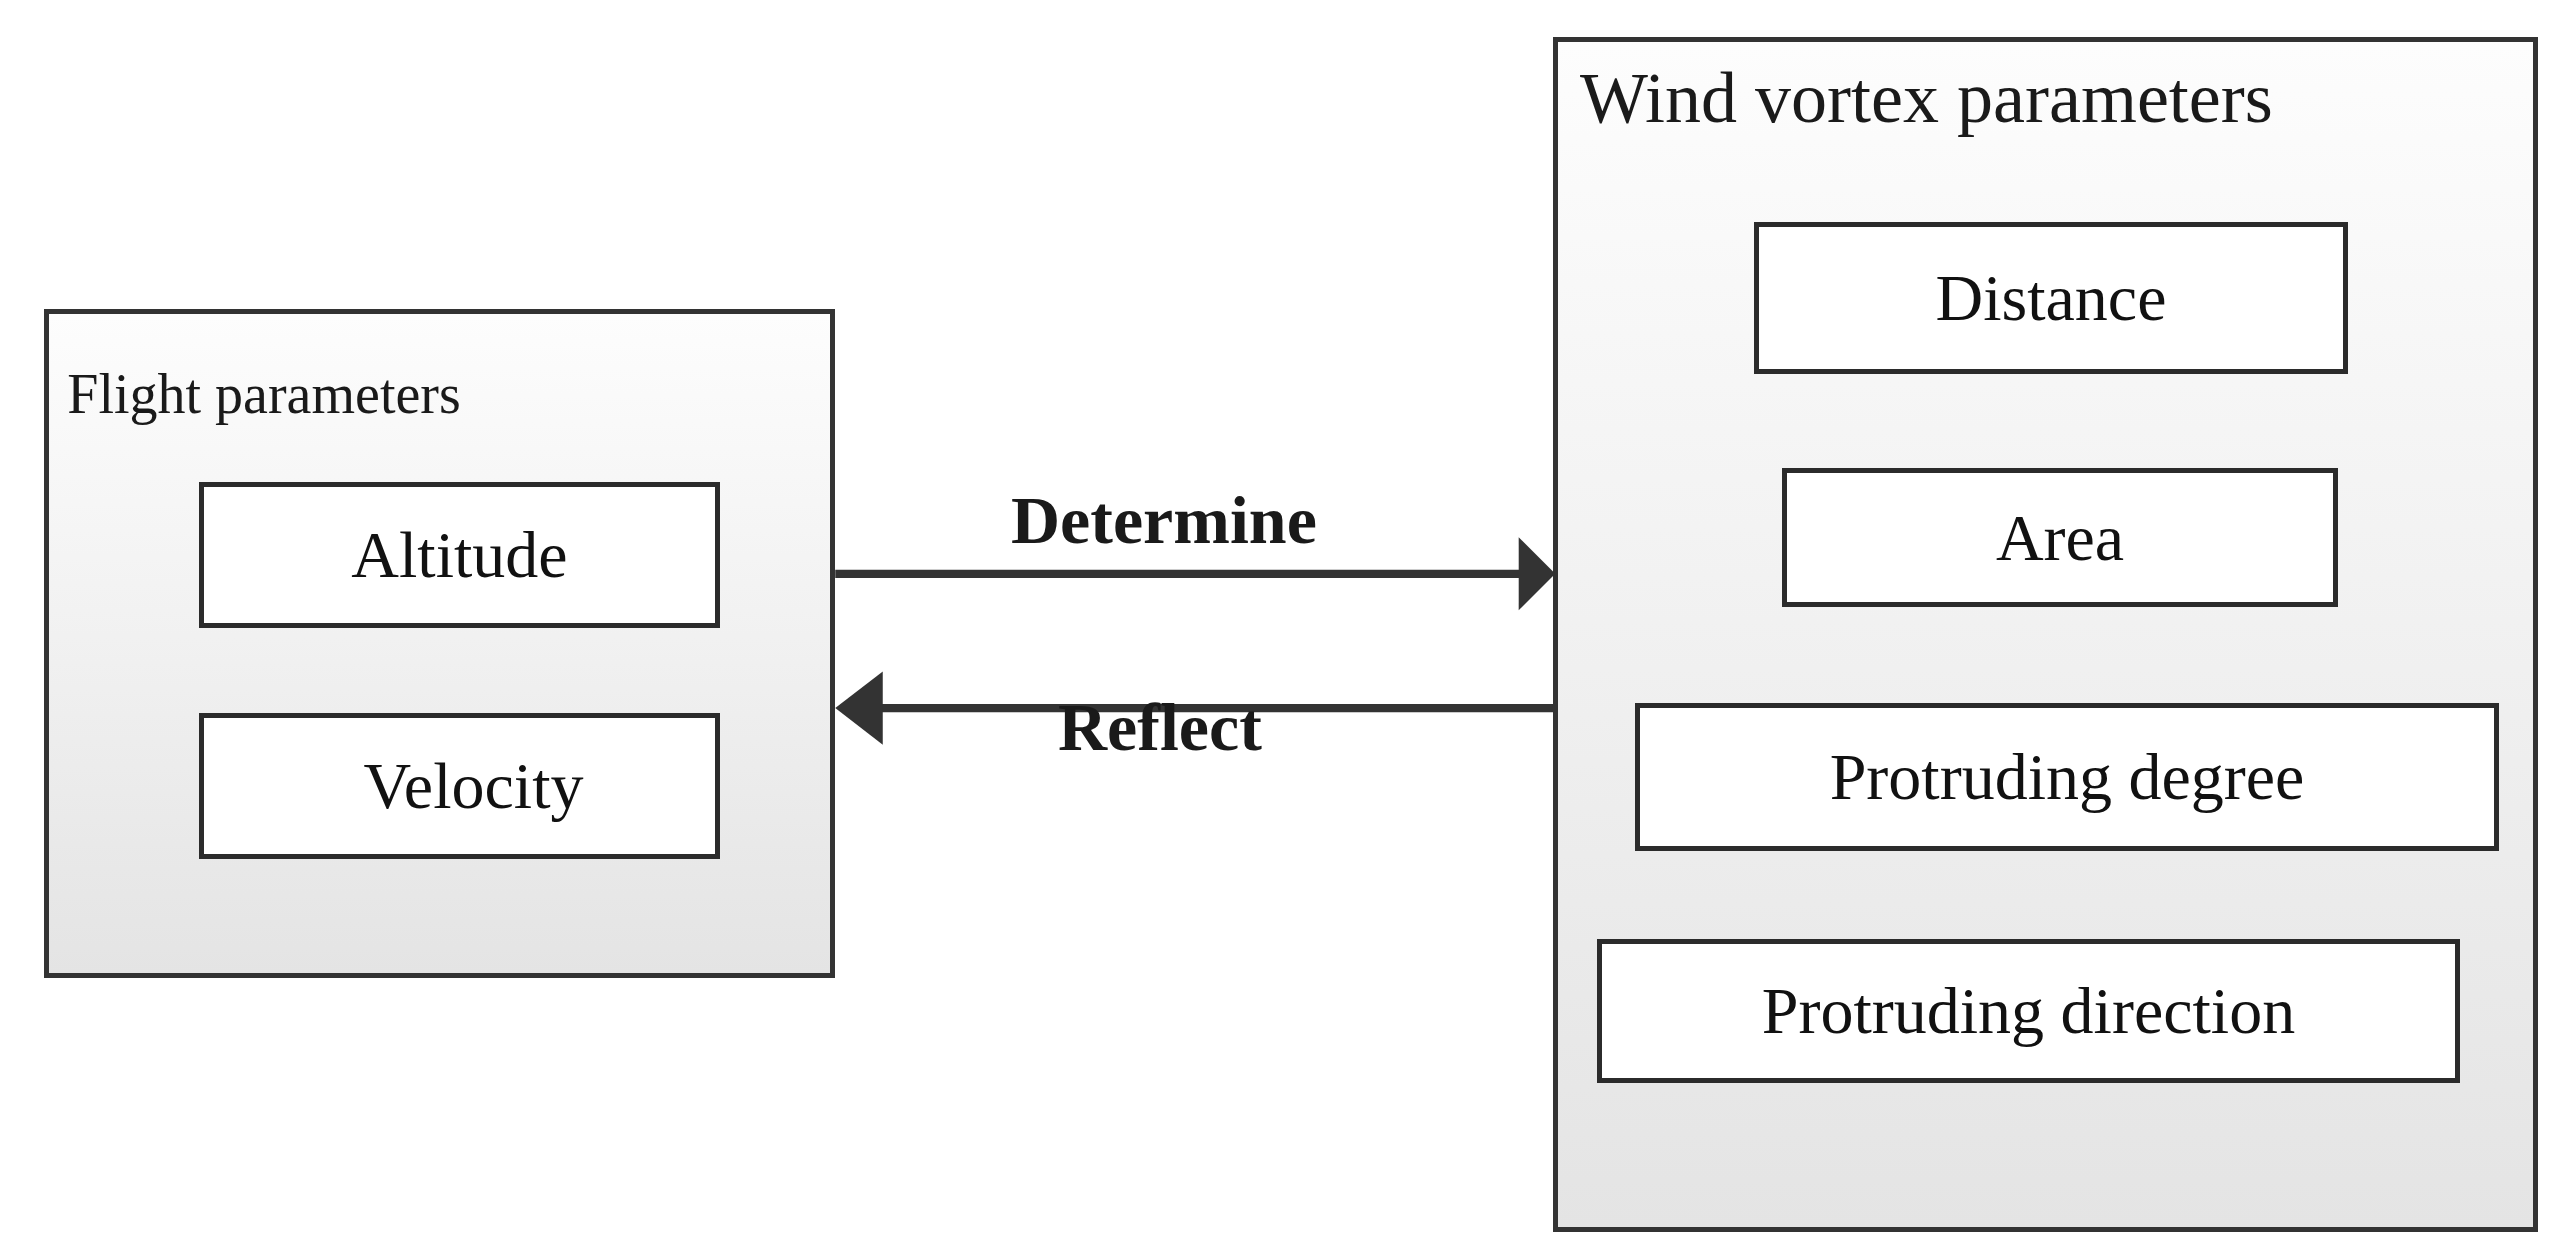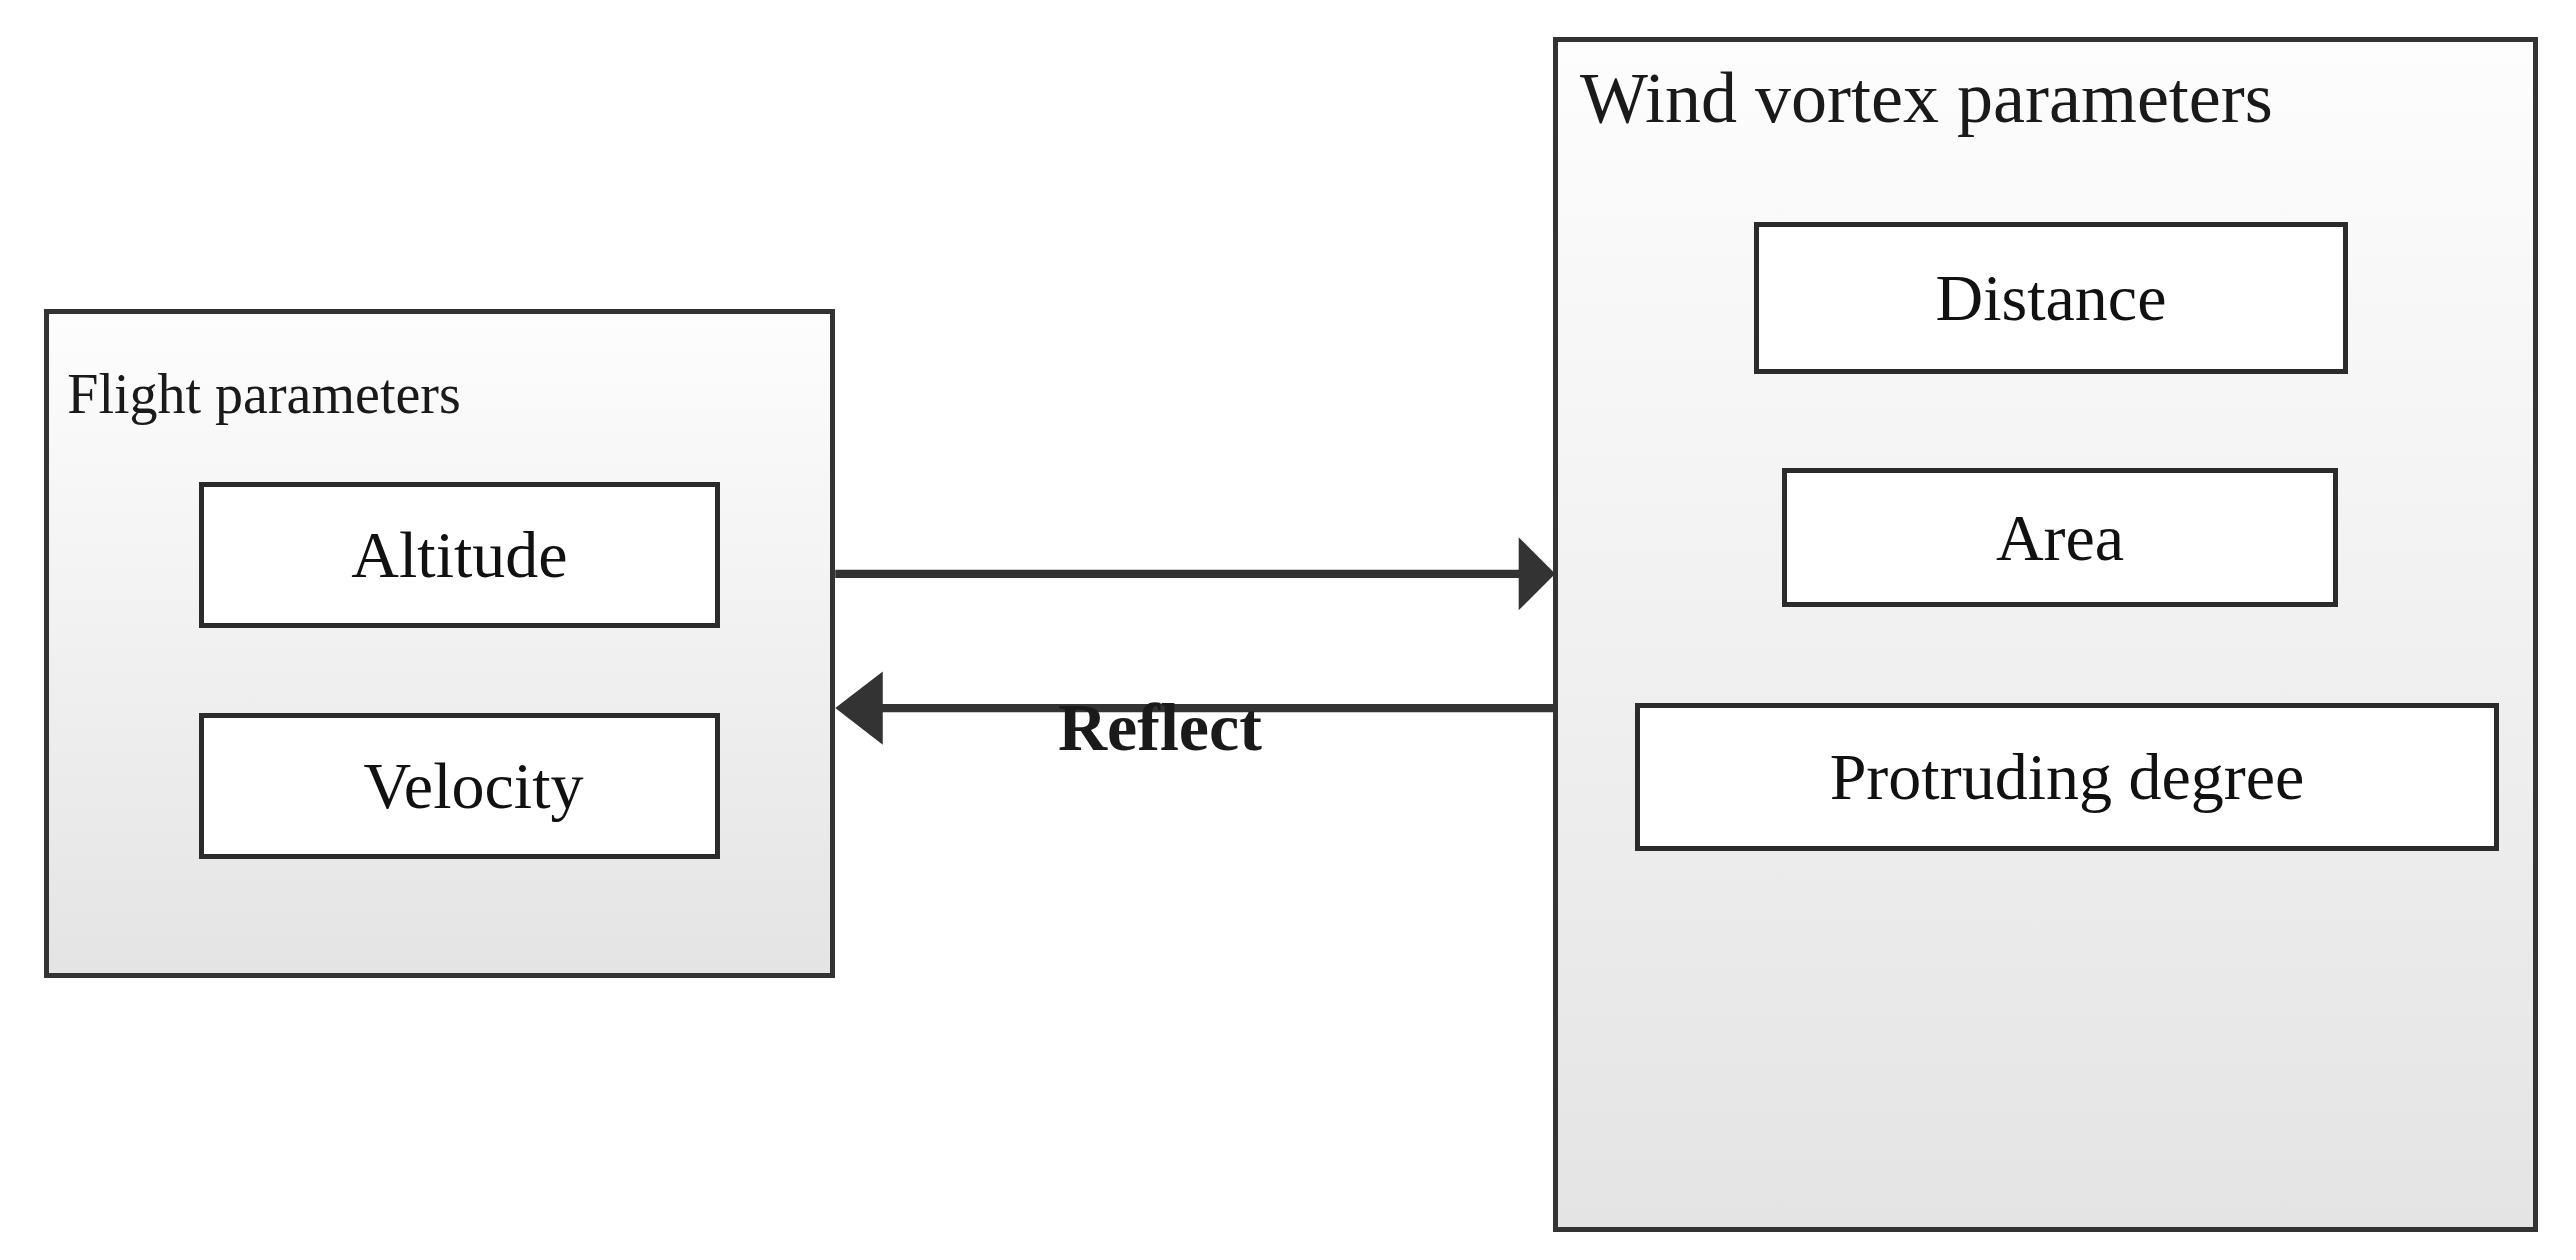--- a/index.html
+++ b/index.html
@@ -127,31 +127,35 @@
   </div>
 
   <div class="item-box" id="box-area">
     <span class="item-label">Area</span>
   </div>
 
   <div class="item-box" id="box-pdegree">
     <span class="item-label">Protruding degree</span>
   </div>
 
+  <div class="item-box" id="box-pdir">
+    <span class="item-label">Protruding direction</span>
+  </div>
 
   <svg class="arrow-svg" viewBox="0 0 2819 1379">
 
     <g>
       <line x1="914" y1="628" x2="1672" y2="628" stroke="#333333" stroke-width="9"></line>
       <polygon points="1662,588 1702,628 1662,668" fill="#333333"></polygon>
     </g>
 
     <g>
       <line x1="1700" y1="775" x2="956" y2="775" stroke="#333333" stroke-width="9"></line>
       <polygon points="966,735 914,775 966,815" fill="#333333"></polygon>
     </g>
   </svg>
 
+  <div class="arrow-label" id="label-determine">Determine</div>
 
   <div class="arrow-label" id="label-reflect">Reflect</div>
 
 </div>
 
 
 </body></html>

